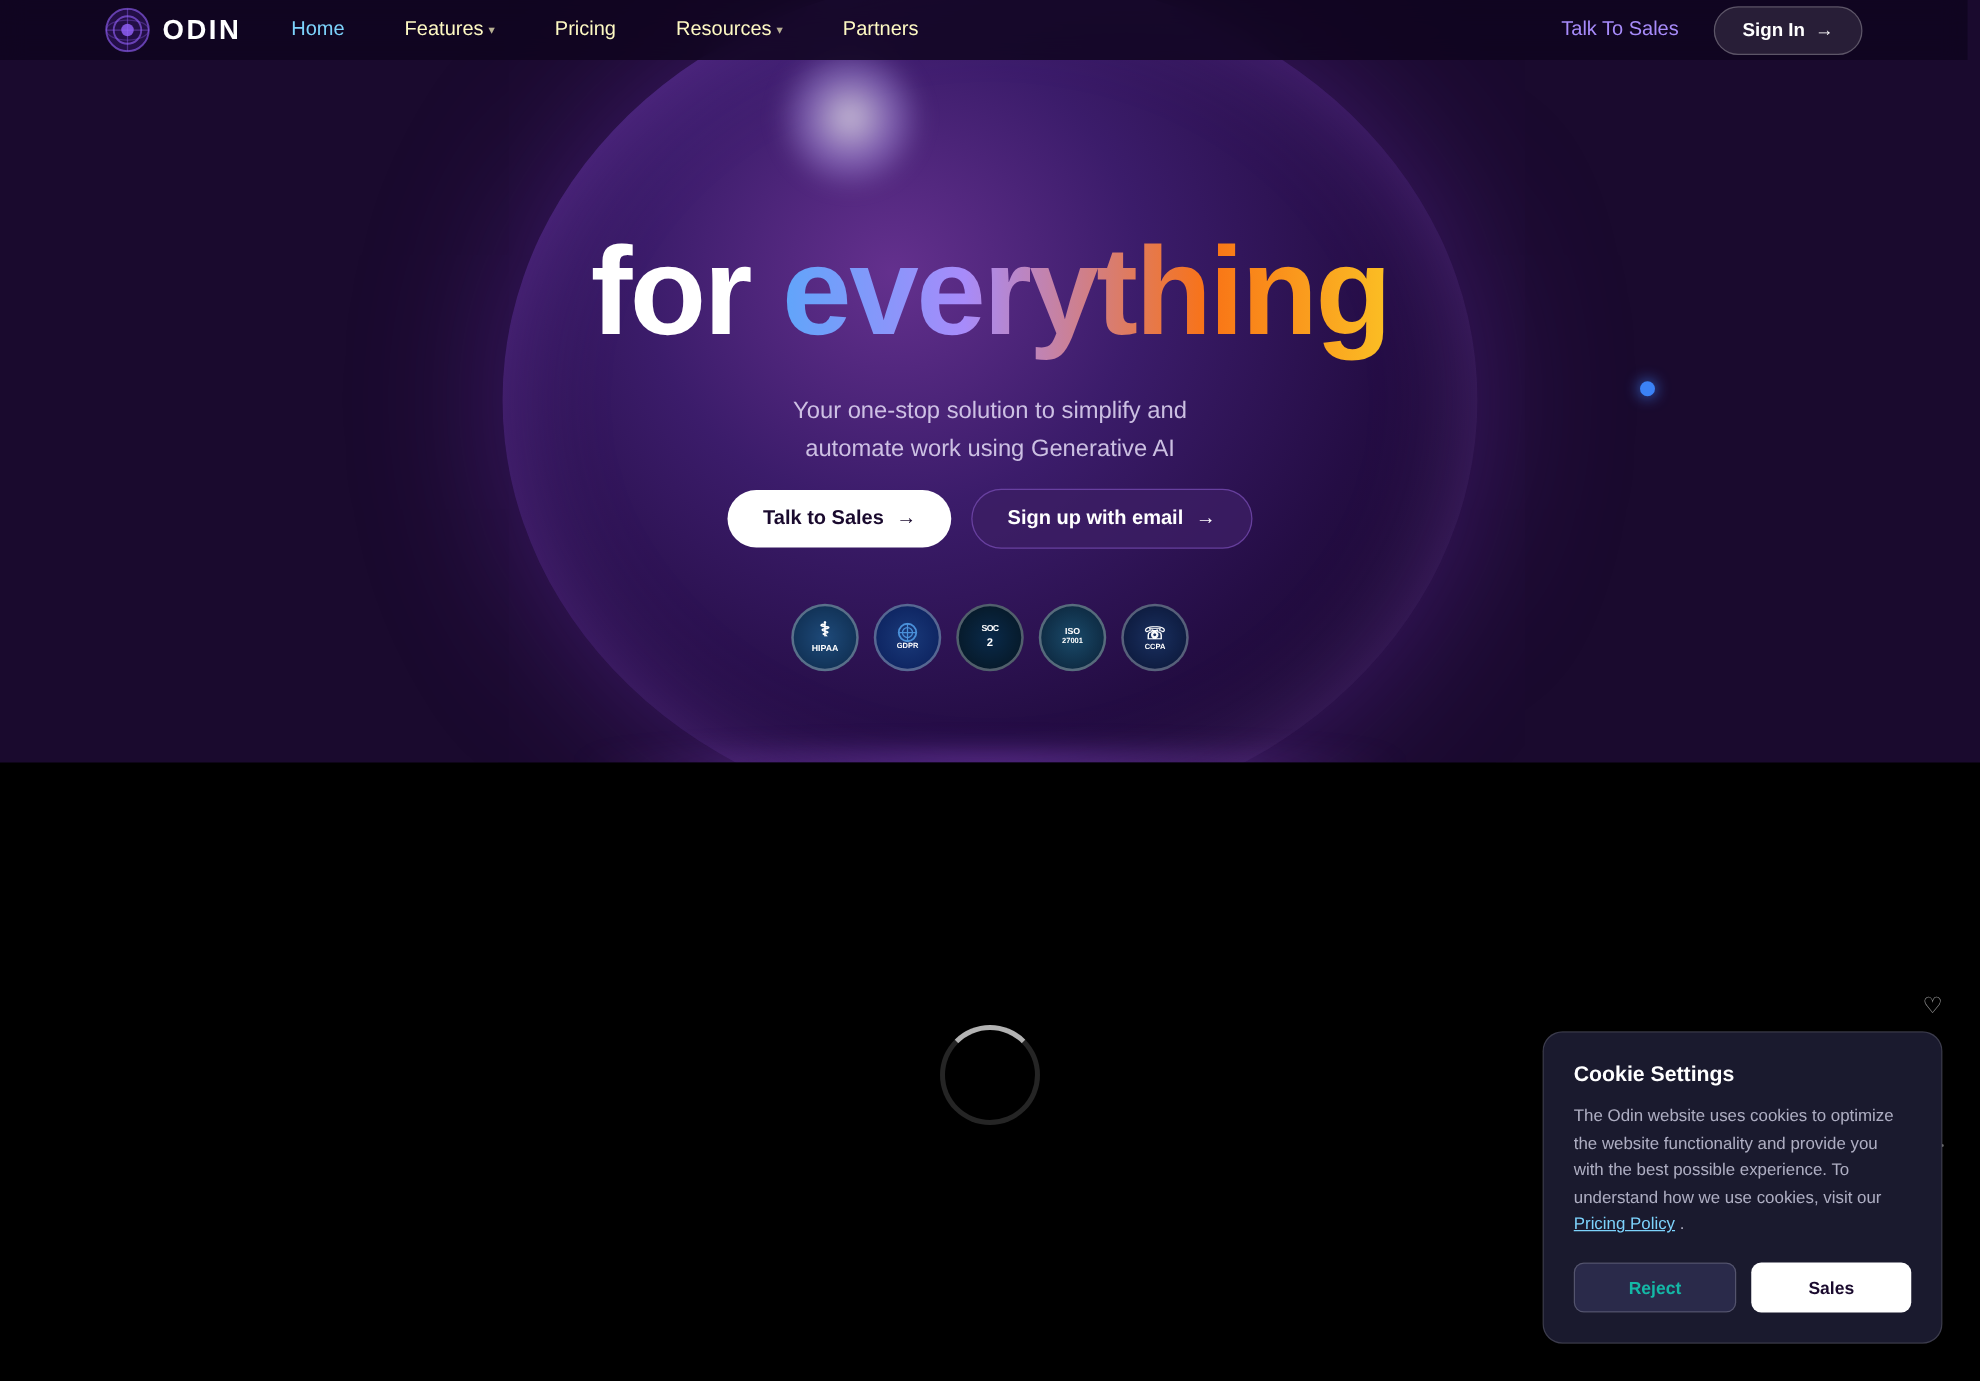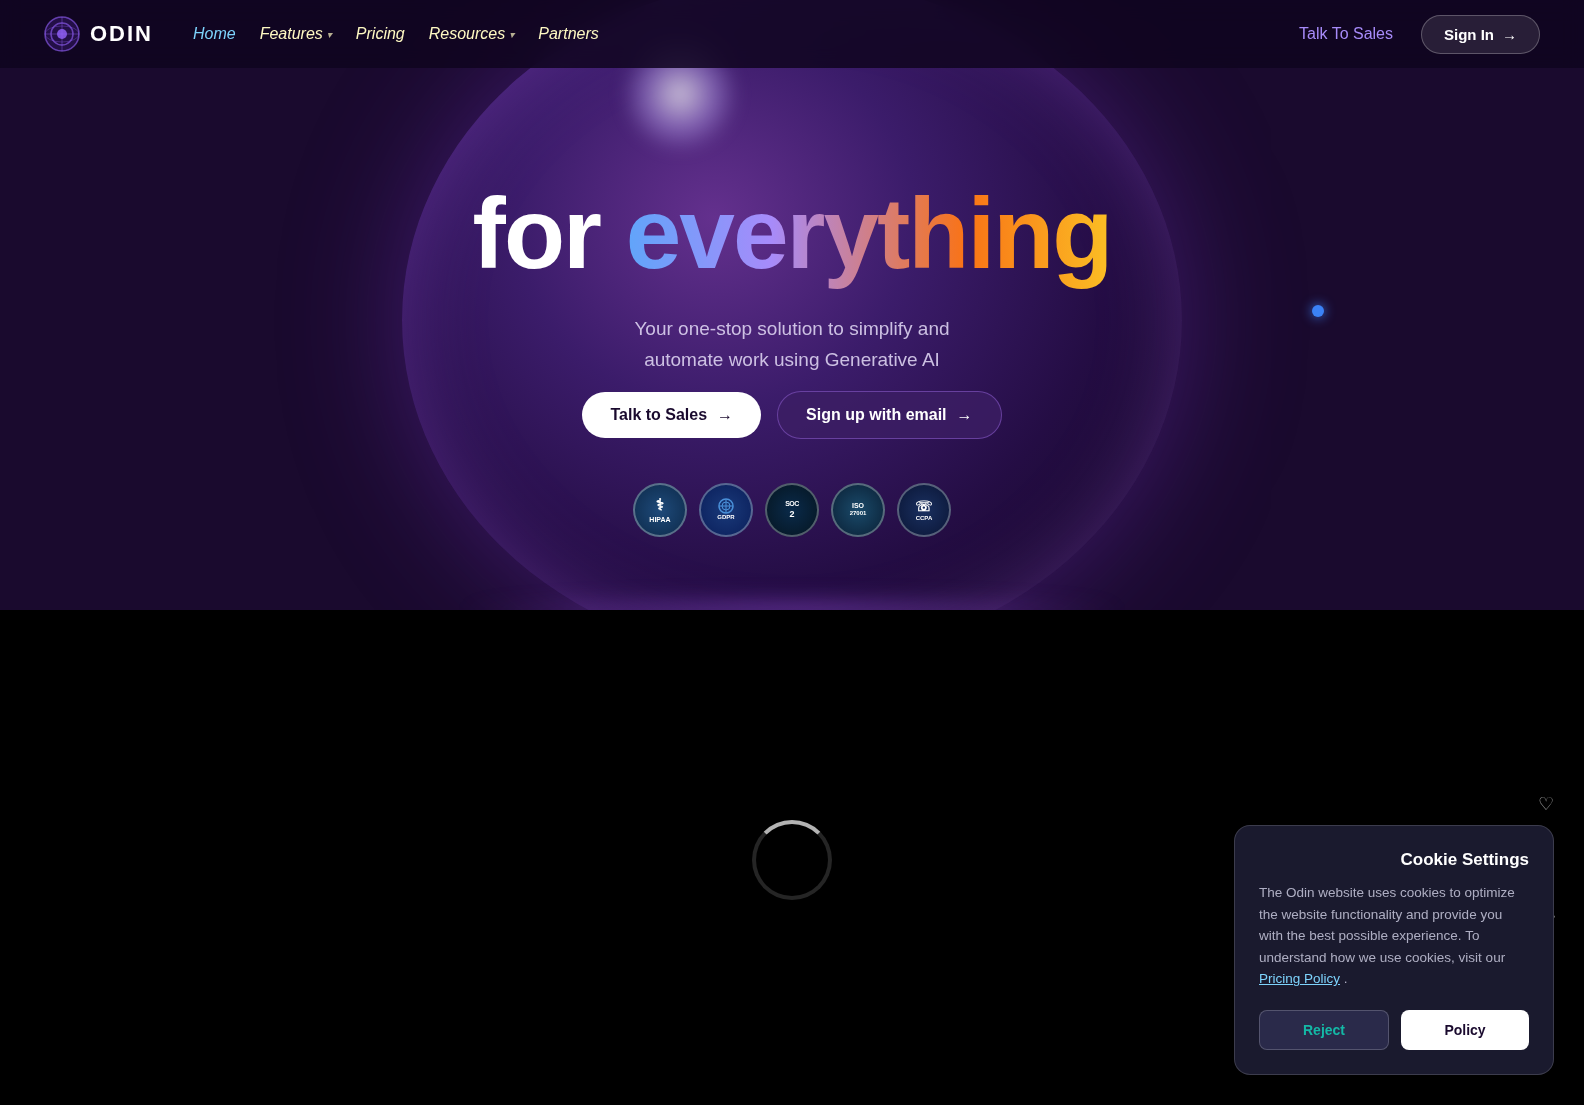--- a/index.html
+++ b/index.html
@@ -10,27 +10,27 @@
       font-family: -apple-system, BlinkMacSystemFont, 'Segoe UI', sans-serif;
       background: #1a0a2e;
       overflow-x: hidden;
     }
 
     
     .navbar {
       position: fixed;
       top: 0;
       left: 0;
-      right: 0;
+      right: 10px;
       z-index: 100;
       display: flex;
       align-items: center;
       justify-content: space-between;
-      padding: 0 44px;
-      height: 68px;
+      padding: 0 84px;
+      height: 48px;
       background: rgba(15, 5, 30, 0.85);
       backdrop-filter: blur(10px);
     }
 
     .navbar-left {
       display: flex;
       align-items: center;
       gap: 40px;
     }
 
@@ -49,23 +49,22 @@
     .logo-text {
       color: #fff;
       font-size: 22px;
       font-weight: 700;
       letter-spacing: 2px;
     }
 
     .nav-links {
       display: flex;
       align-items: flex-end;
-      gap: 24px;
+      gap: 48px;
       list-style: none;
-      font-style: italic;
     }
 
     .nav-links a {
       color: #fef9c3;
       text-decoration: none;
       font-size: 16px;
       font-weight: 500;
       display: flex;
       align-items: center;
       gap: 4px;
@@ -345,21 +344,20 @@
       padding: 24px;
       z-index: 200;
       box-shadow: 0 8px 40px rgba(0,0,0,0.5);
     }
 
     .cookie-title {
       color: #fff;
       font-size: 17px;
       font-weight: 700;
       margin-bottom: 12px;
-      text-align: right;
     }
 
     .cookie-body {
       color: rgba(200,200,220,0.85);
       font-size: 13.5px;
       line-height: 1.6;
       margin-bottom: 20px;
     }
 
     .cookie-body a {
@@ -551,15 +549,15 @@
 
 <div class="cookie-banner">
   <h3 class="cookie-title">Cookie Settings</h3>
   <p class="cookie-body">
     <span>The Odin website uses cookies to optimize the website functionality and provide you with the best possible experience. To understand how we use cookies, visit our </span>
     <a href="#">Pricing Policy</a>
     <span>.</span>
   </p>
   <div class="cookie-buttons">
     <button class="btn-reject">Reject</button>
-    <button class="btn-accept">Policy</button>
+    <button class="btn-accept">Sales</button>
   </div>
 </div>
 
 </body></html>

